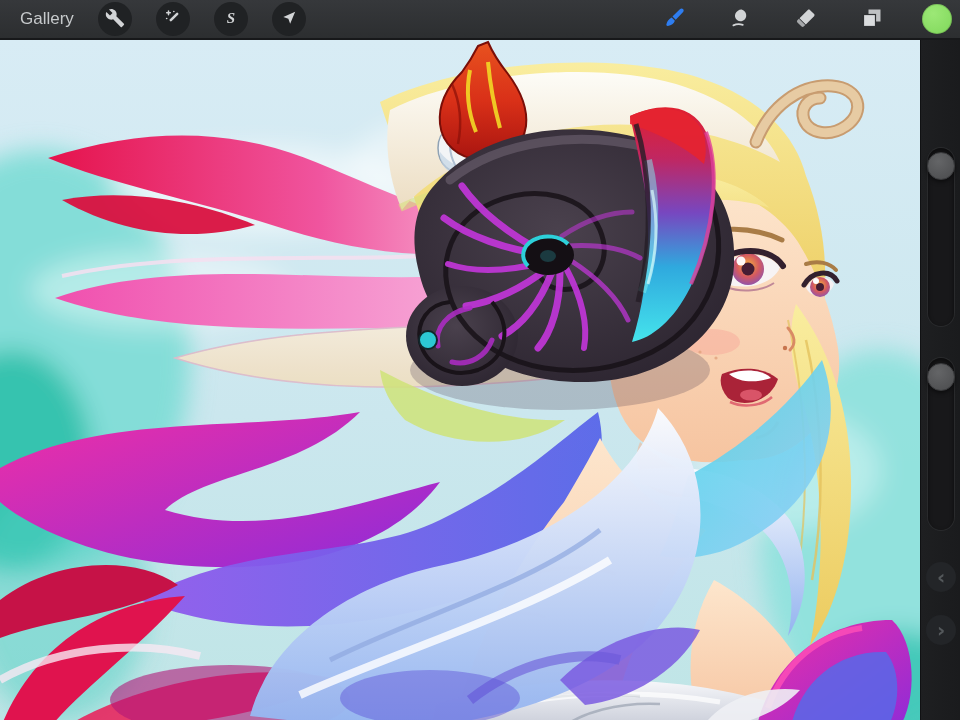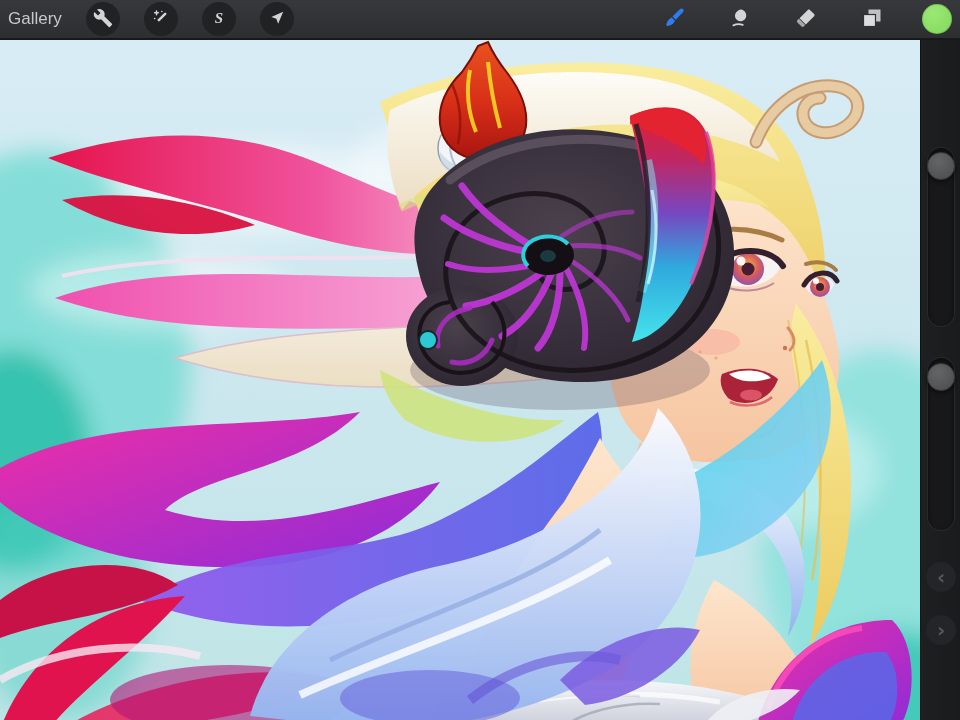--- a/index.html
+++ b/index.html
@@ -5,21 +5,21 @@
   html,body{margin:0;padding:0;background:#000;}
   .app{position:relative;width:960px;height:720px;overflow:hidden;
        font-family:"Liberation Sans",sans-serif;background:#1d1e20;}
 
   
   .topbar{position:absolute;top:0;left:0;width:960px;height:40px;
           background:linear-gradient(#36383b,#2c2e30);
           border-bottom:2px solid #17181a;box-sizing:border-box;
           display:flex;align-items:center;z-index:30;}
   .gallery-btn{background:none;border:none;color:#c6c9cb;font-size:17px;
-               font-family:"Liberation Sans",sans-serif;padding:0 0 0 8px;cursor:pointer;}
+               font-family:"Liberation Sans",sans-serif;padding:0 0 0 20px;cursor:pointer;}
   .circ-btn{width:34px;height:34px;border-radius:50%;background:#202224;border:none;
             display:flex;align-items:center;justify-content:center;margin-left:24px;
             padding:0;cursor:pointer;flex:0 0 auto;}
   .circ-btn:first-of-type{margin-left:20px;}
   .tb-right{margin-left:auto;display:flex;align-items:center;}
   .tool-btn{width:32px;height:32px;background:none;border:none;padding:0;margin-right:34px;
             display:flex;align-items:center;justify-content:center;cursor:pointer;flex:0 0 auto;}
   .swatch-btn{width:30px;height:30px;border-radius:50%;border:none;margin-right:8px;padding:0;
               background:radial-gradient(circle at 38% 32%,#9ce876,#7fd75a);cursor:pointer;
               box-shadow:inset 0 0 0 1px rgba(0,0,0,.15);}

